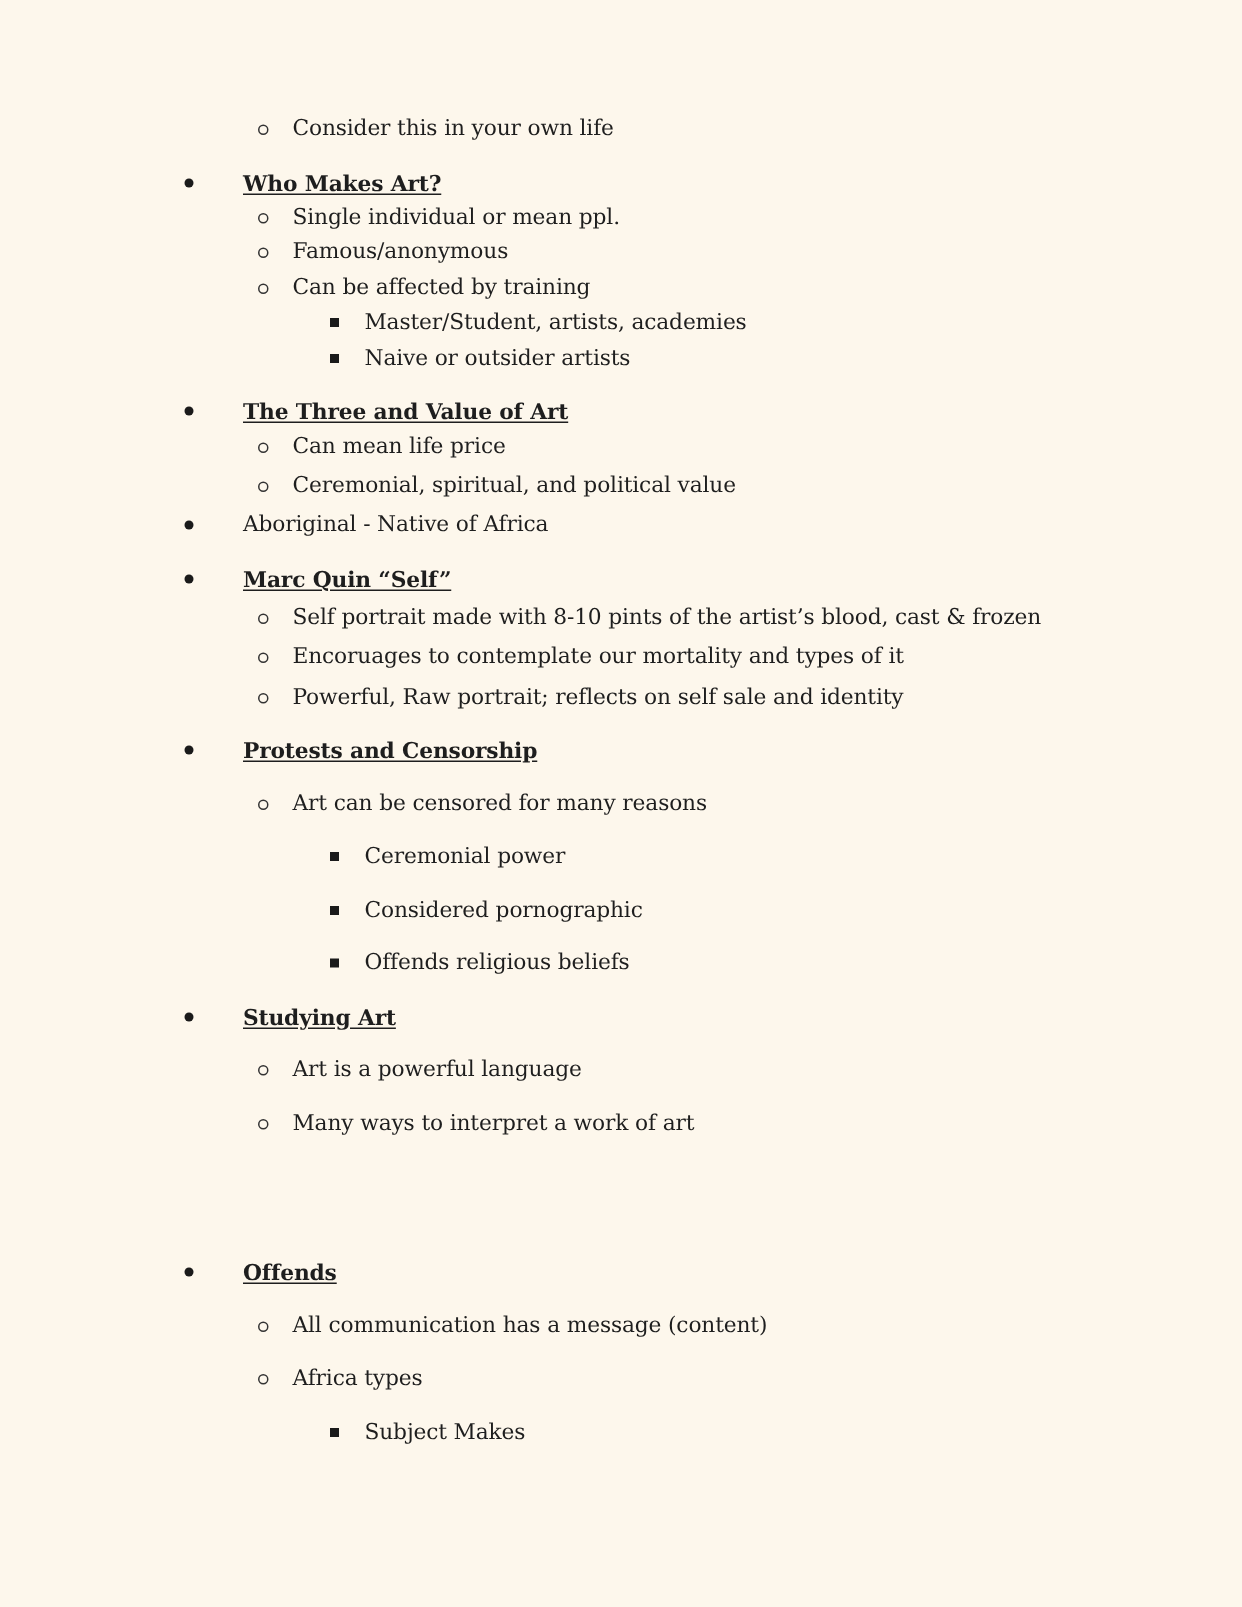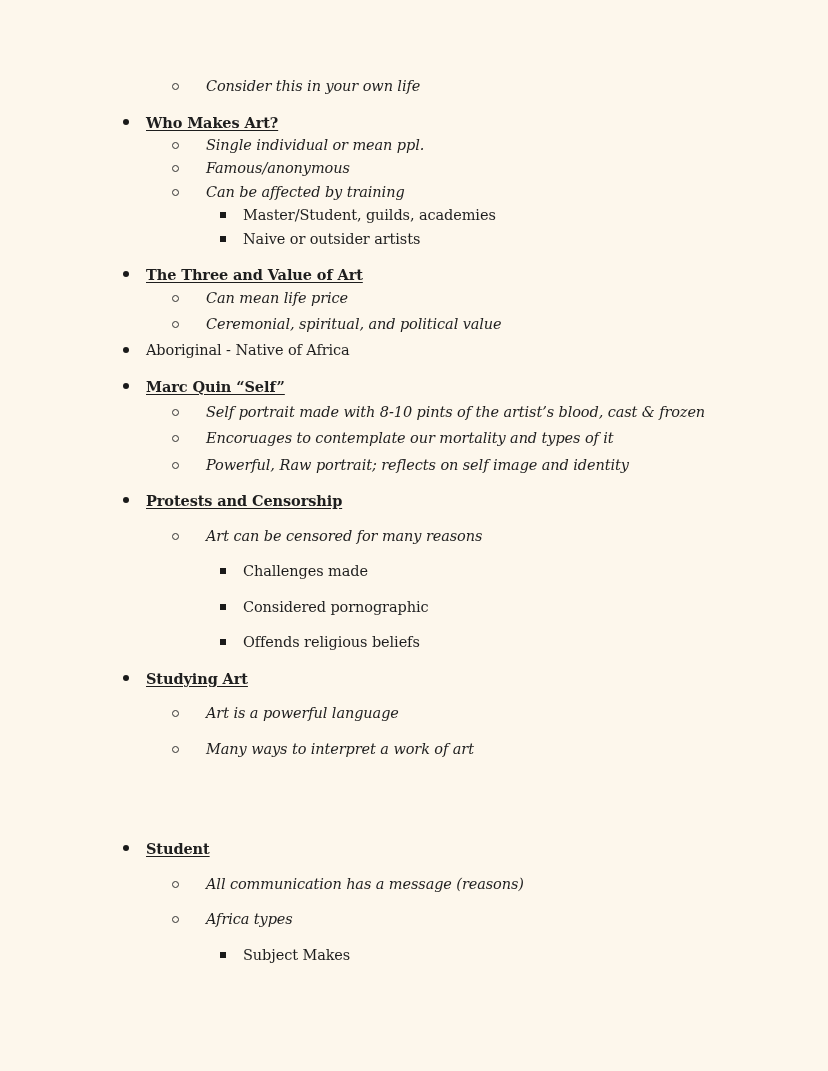--- a/index.html
+++ b/index.html
@@ -21,23 +21,23 @@
       white-space: nowrap;
       letter-spacing: -0.1px;
     }
     .line .bullet {
       position: absolute;
       display: flex; align-items: center; justify-content: center;
       width: 10px; height: 22px;
     }
     .line .text { position: absolute; }
     .lvl0 .bullet { left: 121px; }
-    .lvl0 .text { left: 146px; }
+    .lvl0 .text { left: 162px; }
     .lvl1 .bullet { left: 170px; }
-    .lvl1 .text { left: 206px; font-style: italic; }
+    .lvl1 .text { left: 195px; }
     .lvl2 .bullet { left: 218px; }
     .lvl2 .text { left: 243px; }
     .dot { width: 6px; height: 6px; border-radius: 50%; background: #1a1a1a; }
     .circle { width: 5px; height: 5px; border-radius: 50%; border: 1px solid #333; box-sizing: content-box; }
     .square { width: 6px; height: 6px; background: #1a1a1a; }
     .heading { font-weight: bold; text-decoration: underline; text-underline-offset: 2px; }
   </style>
 </head>
 <body>
 
@@ -69,21 +69,21 @@
     <div class="line lvl1" style="top: 181px;">
       <span class="bullet">
         <span class="circle"></span>
       </span>
       <span class="text">Can be affected by training</span>
     </div>
     <div class="line lvl2" style="top: 204px;">
       <span class="bullet">
         <span class="square"></span>
       </span>
-      <span class="text">Master/Student, guilds, academies</span>
+      <span class="text">Master/Student, artists, academies</span>
     </div>
     <div class="line lvl2" style="top: 228px;">
       <span class="bullet">
         <span class="square"></span>
       </span>
       <span class="text">Naive or outsider artists</span>
     </div>
     <div class="line lvl0" style="top: 263px;">
       <span class="bullet">
         <span class="dot"></span>
@@ -123,39 +123,39 @@
     <div class="line lvl1" style="top: 427px;">
       <span class="bullet">
         <span class="circle"></span>
       </span>
       <span class="text">Encoruages to contemplate our mortality and types of it</span>
     </div>
     <div class="line lvl1" style="top: 454px;">
       <span class="bullet">
         <span class="circle"></span>
       </span>
-      <span class="text">Powerful, Raw portrait; reflects  on self image and identity</span>
+      <span class="text">Powerful, Raw portrait; reflects  on self sale and identity</span>
     </div>
     <div class="line lvl0" style="top: 489px;">
       <span class="bullet">
         <span class="dot"></span>
       </span>
       <span class="text heading">Protests and Censorship</span>
     </div>
     <div class="line lvl1" style="top: 525px;">
       <span class="bullet">
         <span class="circle"></span>
       </span>
       <span class="text">Art can be censored for many reasons</span>
     </div>
     <div class="line lvl2" style="top: 560px;">
       <span class="bullet">
         <span class="square"></span>
       </span>
-      <span class="text">Challenges made</span>
+      <span class="text">Ceremonial power</span>
     </div>
     <div class="line lvl2" style="top: 596px;">
       <span class="bullet">
         <span class="square"></span>
       </span>
       <span class="text">Considered pornographic</span>
     </div>
     <div class="line lvl2" style="top: 631px;">
       <span class="bullet">
         <span class="square"></span>
@@ -177,27 +177,27 @@
     <div class="line lvl1" style="top: 738px;">
       <span class="bullet">
         <span class="circle"></span>
       </span>
       <span class="text">Many ways to interpret a work of art</span>
     </div>
     <div class="line lvl0" style="top: 837px;">
       <span class="bullet">
         <span class="dot"></span>
       </span>
-      <span class="text heading">Student</span>
+      <span class="text heading">Offends</span>
     </div>
     <div class="line lvl1" style="top: 873px;">
       <span class="bullet">
         <span class="circle"></span>
       </span>
-      <span class="text">All communication has a message (reasons)</span>
+      <span class="text">All communication has a message (content)</span>
     </div>
     <div class="line lvl1" style="top: 908px;">
       <span class="bullet">
         <span class="circle"></span>
       </span>
       <span class="text">Africa types</span>
     </div>
     <div class="line lvl2" style="top: 944px;">
       <span class="bullet">
         <span class="square"></span>

